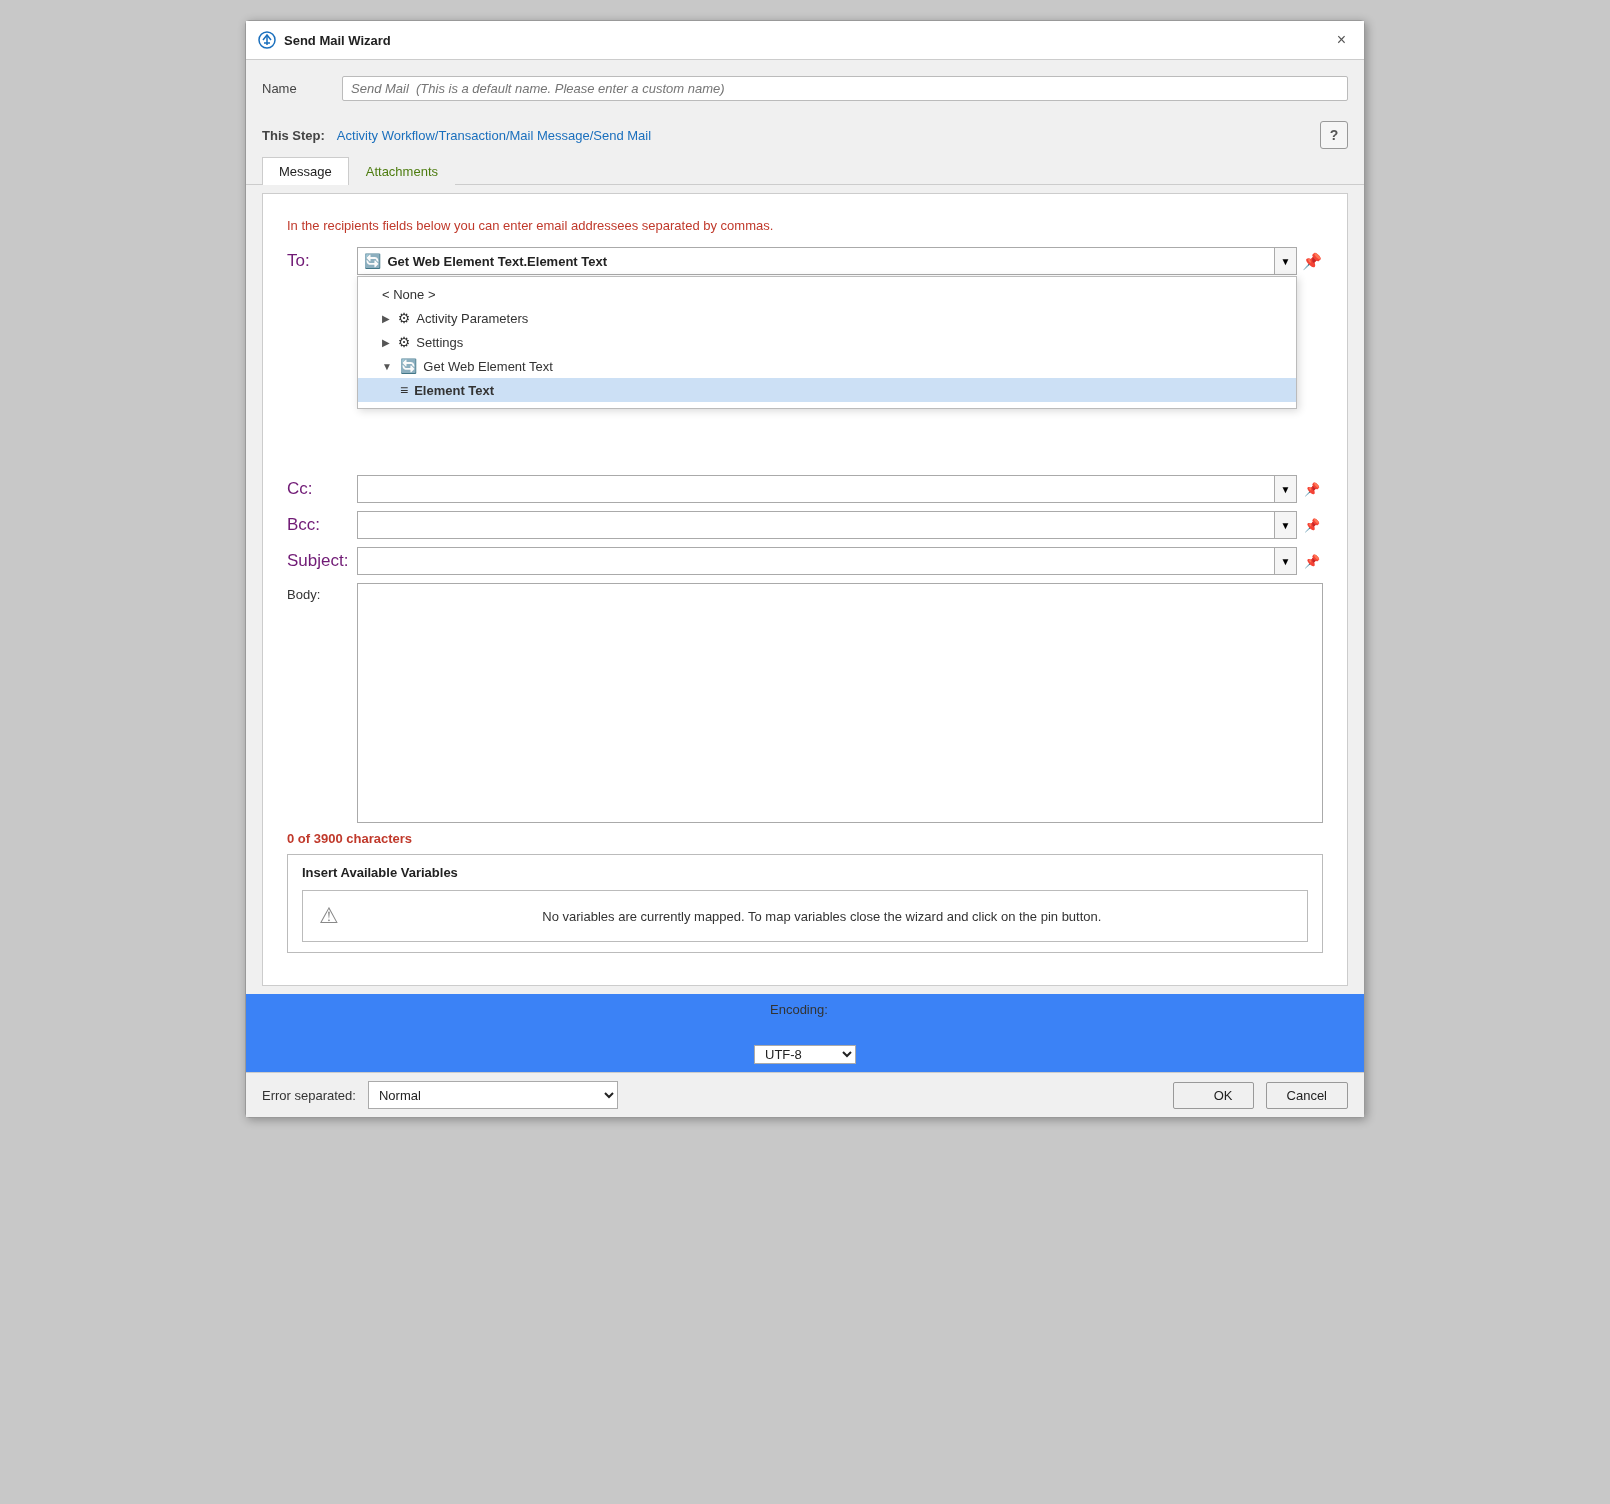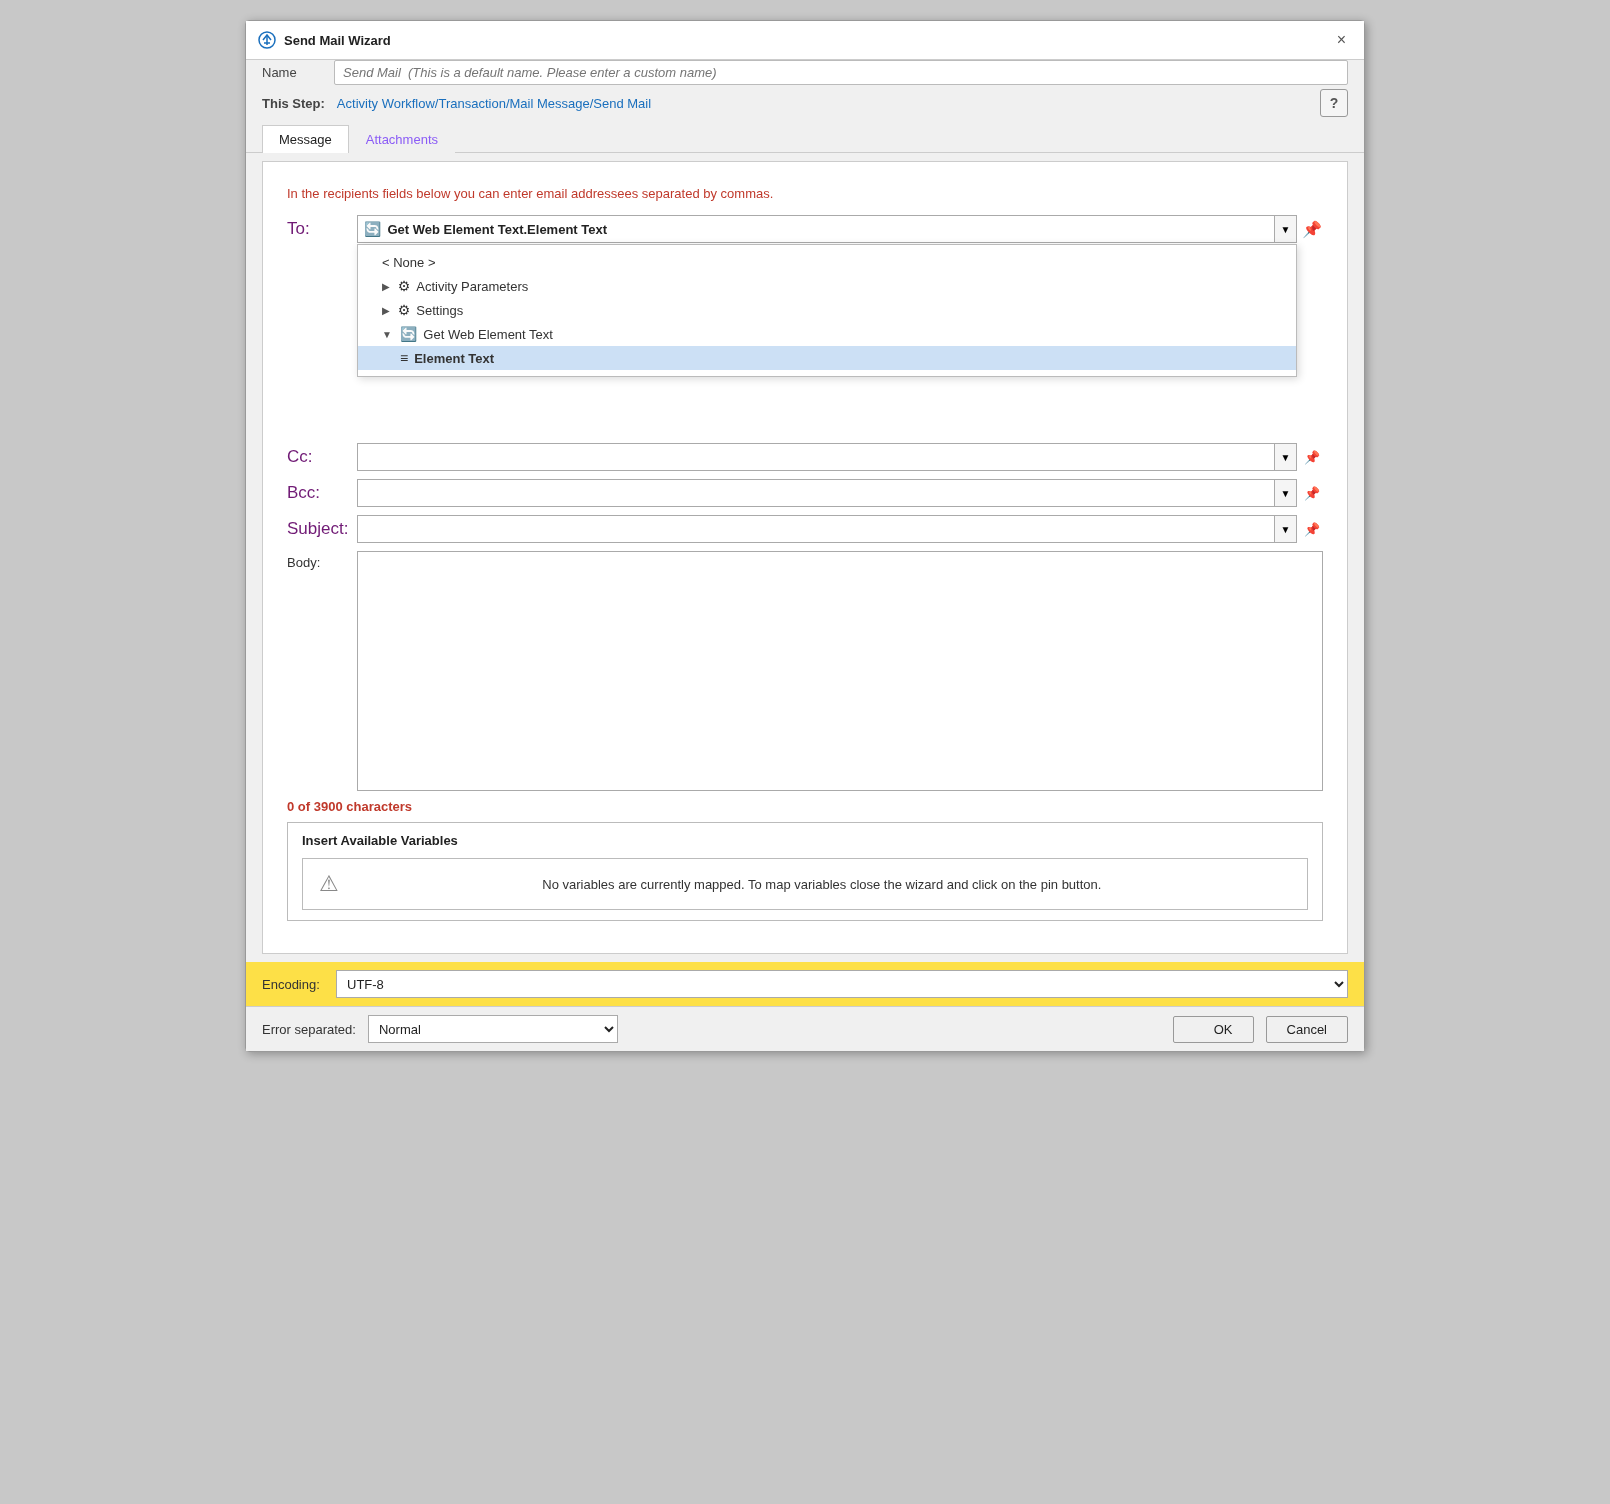--- a/index.html
+++ b/index.html
@@ -62,22 +62,22 @@
       background: none;
       border: none;
       padding: 2px 6px;
       border-radius: 2px;
     }
 
     
     .name-row {
       display: flex;
       align-items: center;
-      padding: 0 16px;
-      gap: 12px;
+      padding: 16px 16px;
+      gap: 20px;
       background: #f0f0f0;
     }
     .name-label {
       font-size: 13px;
       color: #444;
       min-width: 60px;
     }
     .name-input {
       flex: 1;
       border: 1px solid #bbb;
@@ -131,21 +131,21 @@
       border-bottom: 1px solid #ccc;
     }
     .tab {
       padding: 6px 16px;
       font-size: 13px;
       cursor: pointer;
       border: 1px solid transparent;
       border-bottom: none;
       margin-bottom: -1px;
       background: #f0f0f0;
-      color: #8b5cf6;
+      color: #4d7c0f;
     }
     .tab.active {
       background: #fff;
       border-color: #ccc;
       border-bottom-color: #fff;
       color: #222;
       font-weight: 500;
     }
 
     
@@ -331,22 +331,23 @@
       color: #333;
       text-align: center;
       flex: 1;
     }
 
     
     .encoding-row {
       display: flex;
       align-items: center;
       padding: 8px 16px;
-      gap: 4px;
-      background: #fde047;
+      gap: 28px;
+      background: #3b82f6;
+      flex-direction: column;
     }
     .encoding-label {
       font-size: 13px;
       color: #333;
       min-width: 70px;
     }
     .encoding-select {
       flex: 1;
       height: 28px;
       border: 1px solid #aaa;

